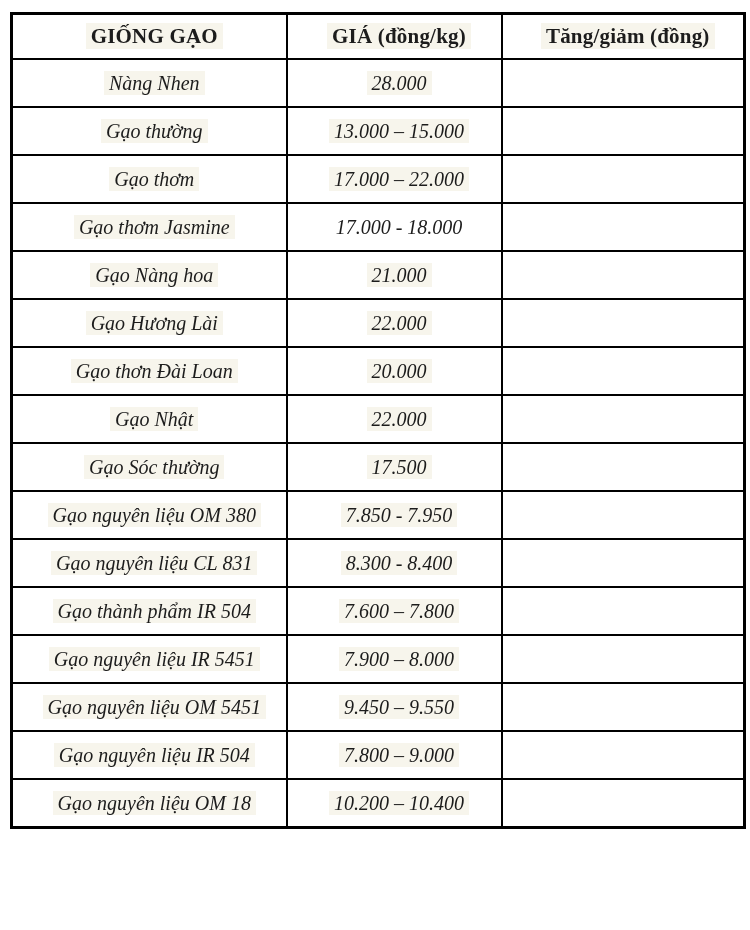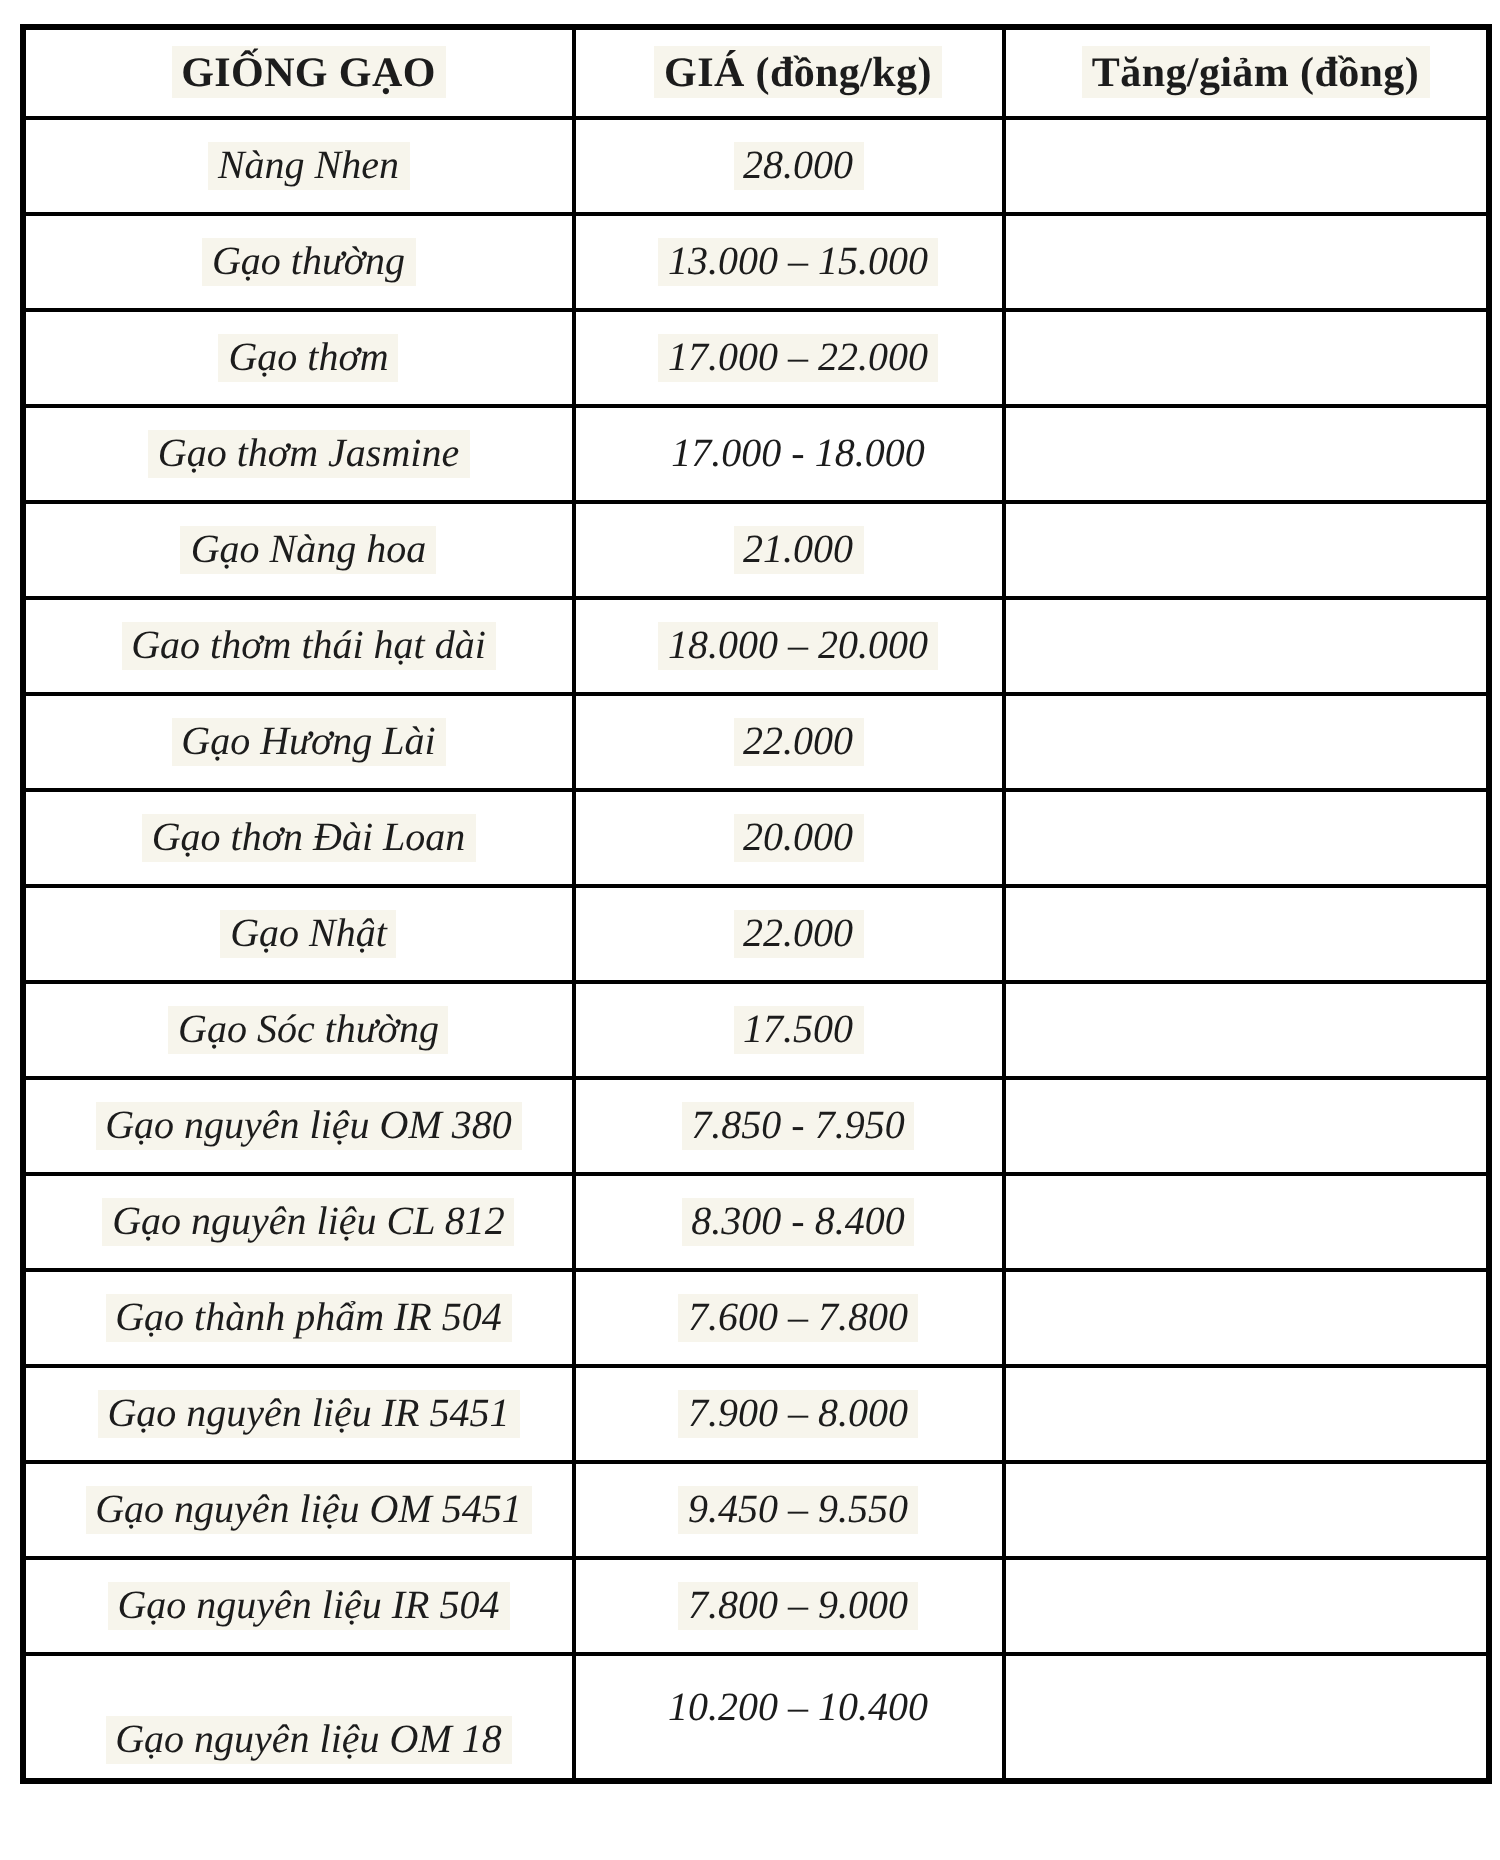--- a/index.html
+++ b/index.html
@@ -135,31 +135,20 @@
     </td>
     <td class="cell-price">
       <span class="hl">21.000</span>
     </td>
     <td class="cell-change">
       <span class="hl empty"></span>
     </td>
   </tr>
 
 
-  <tr>
-    <td class="cell-variety">
-      <span class="hl">Gao thơm thái hạt dài</span>
-    </td>
-    <td class="cell-price">
-      <span class="hl">18.000 – 20.000</span>
-    </td>
-    <td class="cell-change">
-      <span class="hl empty"></span>
-    </td>
-  </tr>
 
   <tr>
     <td class="cell-variety">
       <span class="hl">Gạo Hương Lài</span>
     </td>
     <td class="cell-price">
       <span class="hl">22.000</span>
     </td>
     <td class="cell-change">
       <span class="hl empty"></span>
@@ -209,21 +198,21 @@
     <td class="cell-price">
       <span class="hl">7.850 - 7.950</span>
     </td>
     <td class="cell-change">
       <span class="hl empty"></span>
     </td>
   </tr>
 
   <tr>
     <td class="cell-variety">
-      <span class="hl">Gạo nguyên liệu CL 812</span>
+      <span class="hl">Gạo nguyên liệu CL 831</span>
     </td>
     <td class="cell-price">
       <span class="hl">8.300 - 8.400</span>
     </td>
     <td class="cell-change">
       <span class="hl empty"></span>
     </td>
   </tr>
 
   <tr>

